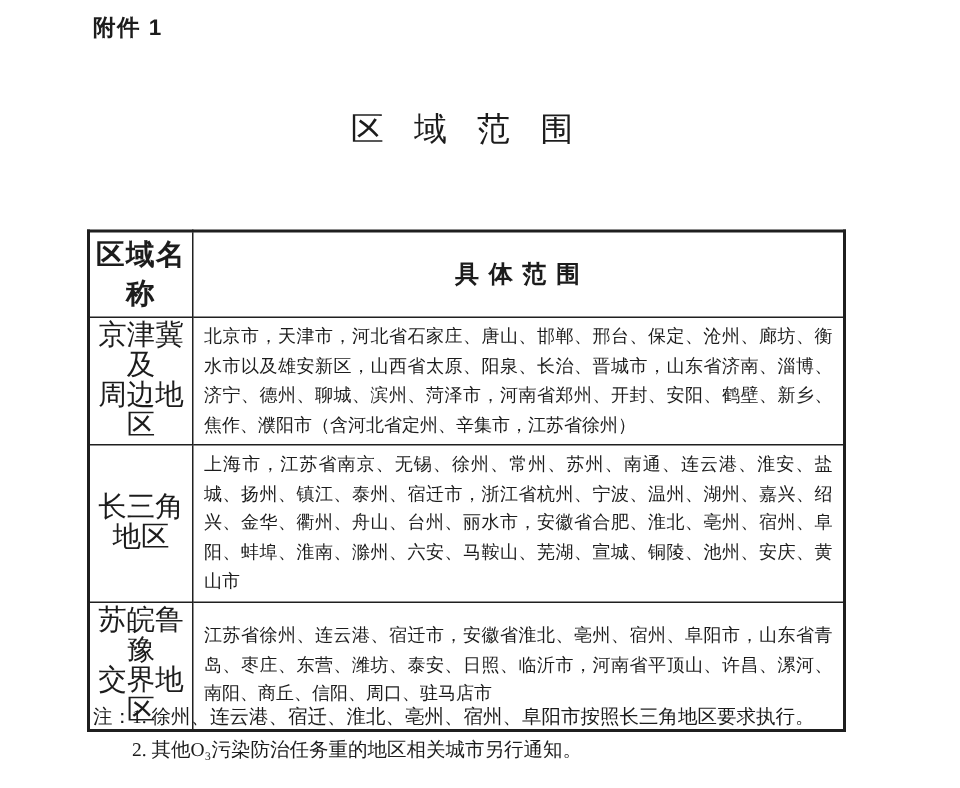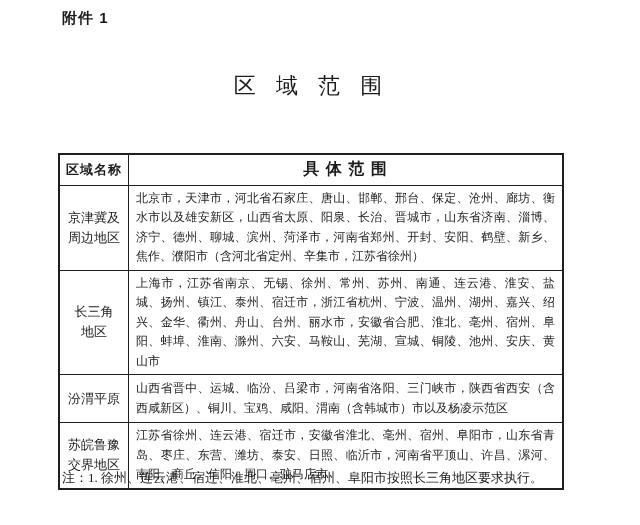--- a/index.html
+++ b/index.html
@@ -39,21 +39,21 @@
   }
   table.region-table, table.region-table td, table.region-table th {
     border: 1px solid #1f1f1f;
   }
   table.region-table { border-width: 2px; }
   th, td { margin: 0; }
   th.col-name, td.cell-name {
     width: 64px;
     text-align: center;
     vertical-align: middle;
-    font-size: 13px;
+    font-size: 19px;
     padding: 2px;
   }
   td.cell-name {
     white-space: pre-line;
     line-height: 20px;
     font-weight: normal;
   }
   th {
     font-family: "Liberation Sans", "DejaVu Sans", sans-serif;
     font-weight: bold;
@@ -99,29 +99,28 @@
     <tr class="row-1">
       <td class="cell-name">京津冀及
 周边地区</td>
       <td class="cell-scope">北京市，天津市，河北省石家庄、唐山、邯郸、邢台、保定、沧州、廊坊、衡水市以及雄安新区，山西省太原、阳泉、长治、晋城市，山东省济南、淄博、济宁、德州、聊城、滨州、菏泽市，河南省郑州、开封、安阳、鹤壁、新乡、焦作、濮阳市（含河北省定州、辛集市，江苏省徐州）</td>
     </tr>
     <tr class="row-2">
       <td class="cell-name">长三角
 地区</td>
       <td class="cell-scope">上海市，江苏省南京、无锡、徐州、常州、苏州、南通、连云港、淮安、盐城、扬州、镇江、泰州、宿迁市，浙江省杭州、宁波、温州、湖州、嘉兴、绍兴、金华、衢州、舟山、台州、丽水市，安徽省合肥、淮北、亳州、宿州、阜阳、蚌埠、淮南、滁州、六安、马鞍山、芜湖、宣城、铜陵、池州、安庆、黄山市</td>
     </tr>
-    <tr class="row-3">
-      <td class="cell-name">汾渭平原</td>
-      <td class="cell-scope">山西省晋中、运城、临汾、吕梁市，河南省洛阳、三门峡市，陕西省西安（含西咸新区）、铜川、宝鸡、咸阳、渭南（含韩城市）市以及杨凌示范区</td>
-    </tr>
     <tr class="row-4">
       <td class="cell-name">苏皖鲁豫
 交界地区</td>
       <td class="cell-scope">江苏省徐州、连云港、宿迁市，安徽省淮北、亳州、宿州、阜阳市，山东省青岛、枣庄、东营、潍坊、泰安、日照、临沂市，河南省平顶山、许昌、漯河、南阳、商丘、信阳、周口、驻马店市</td>
     </tr>
   </tbody>
 </table>
 
 <div class="notes">
   <div class="note-line1">
     <span>注：</span><span>1. 徐州、连云港、宿迁、淮北、亳州、宿州、阜阳市按照长三角地区要求执行。</span>
   </div>
+  <div class="note-line2">
+    <span>2. 其他O₃污染防治任务重的地区相关城市另行通知。</span>
+  </div>
 </div>
 
 </body></html>

